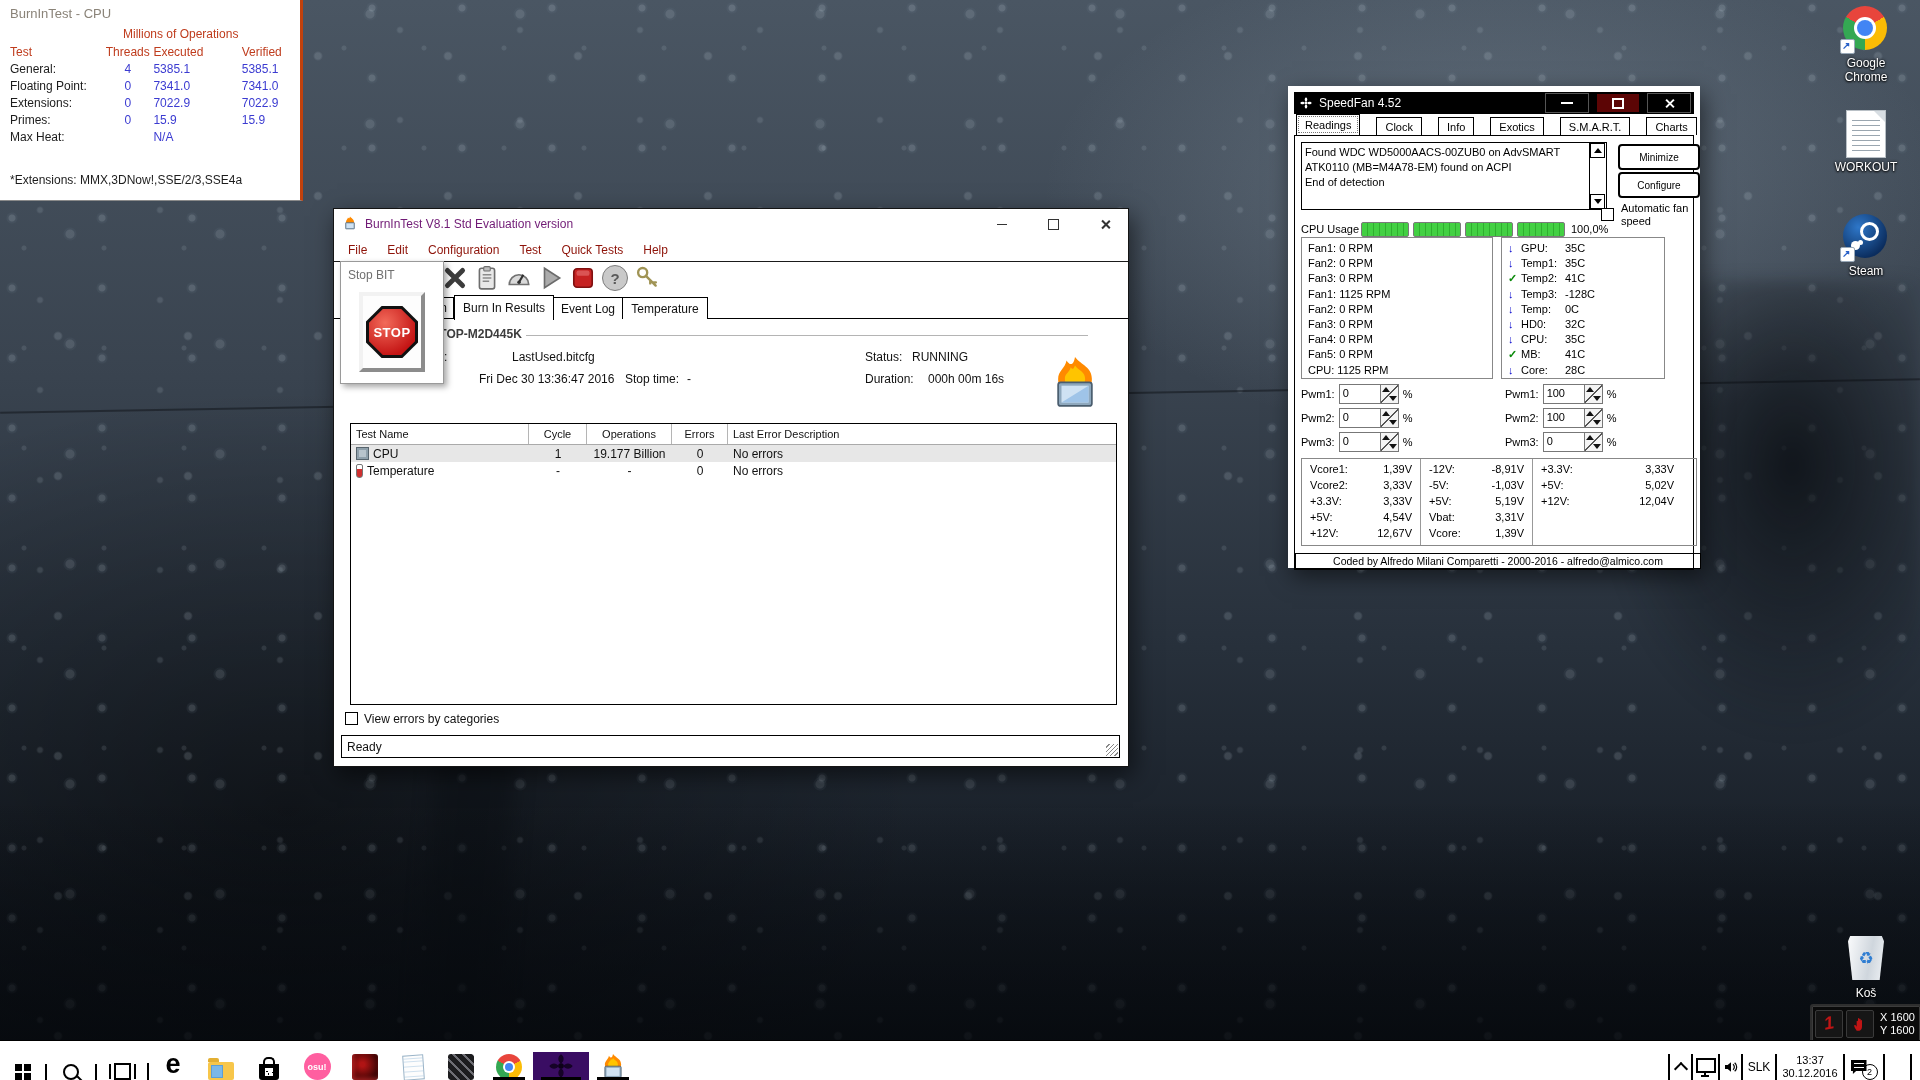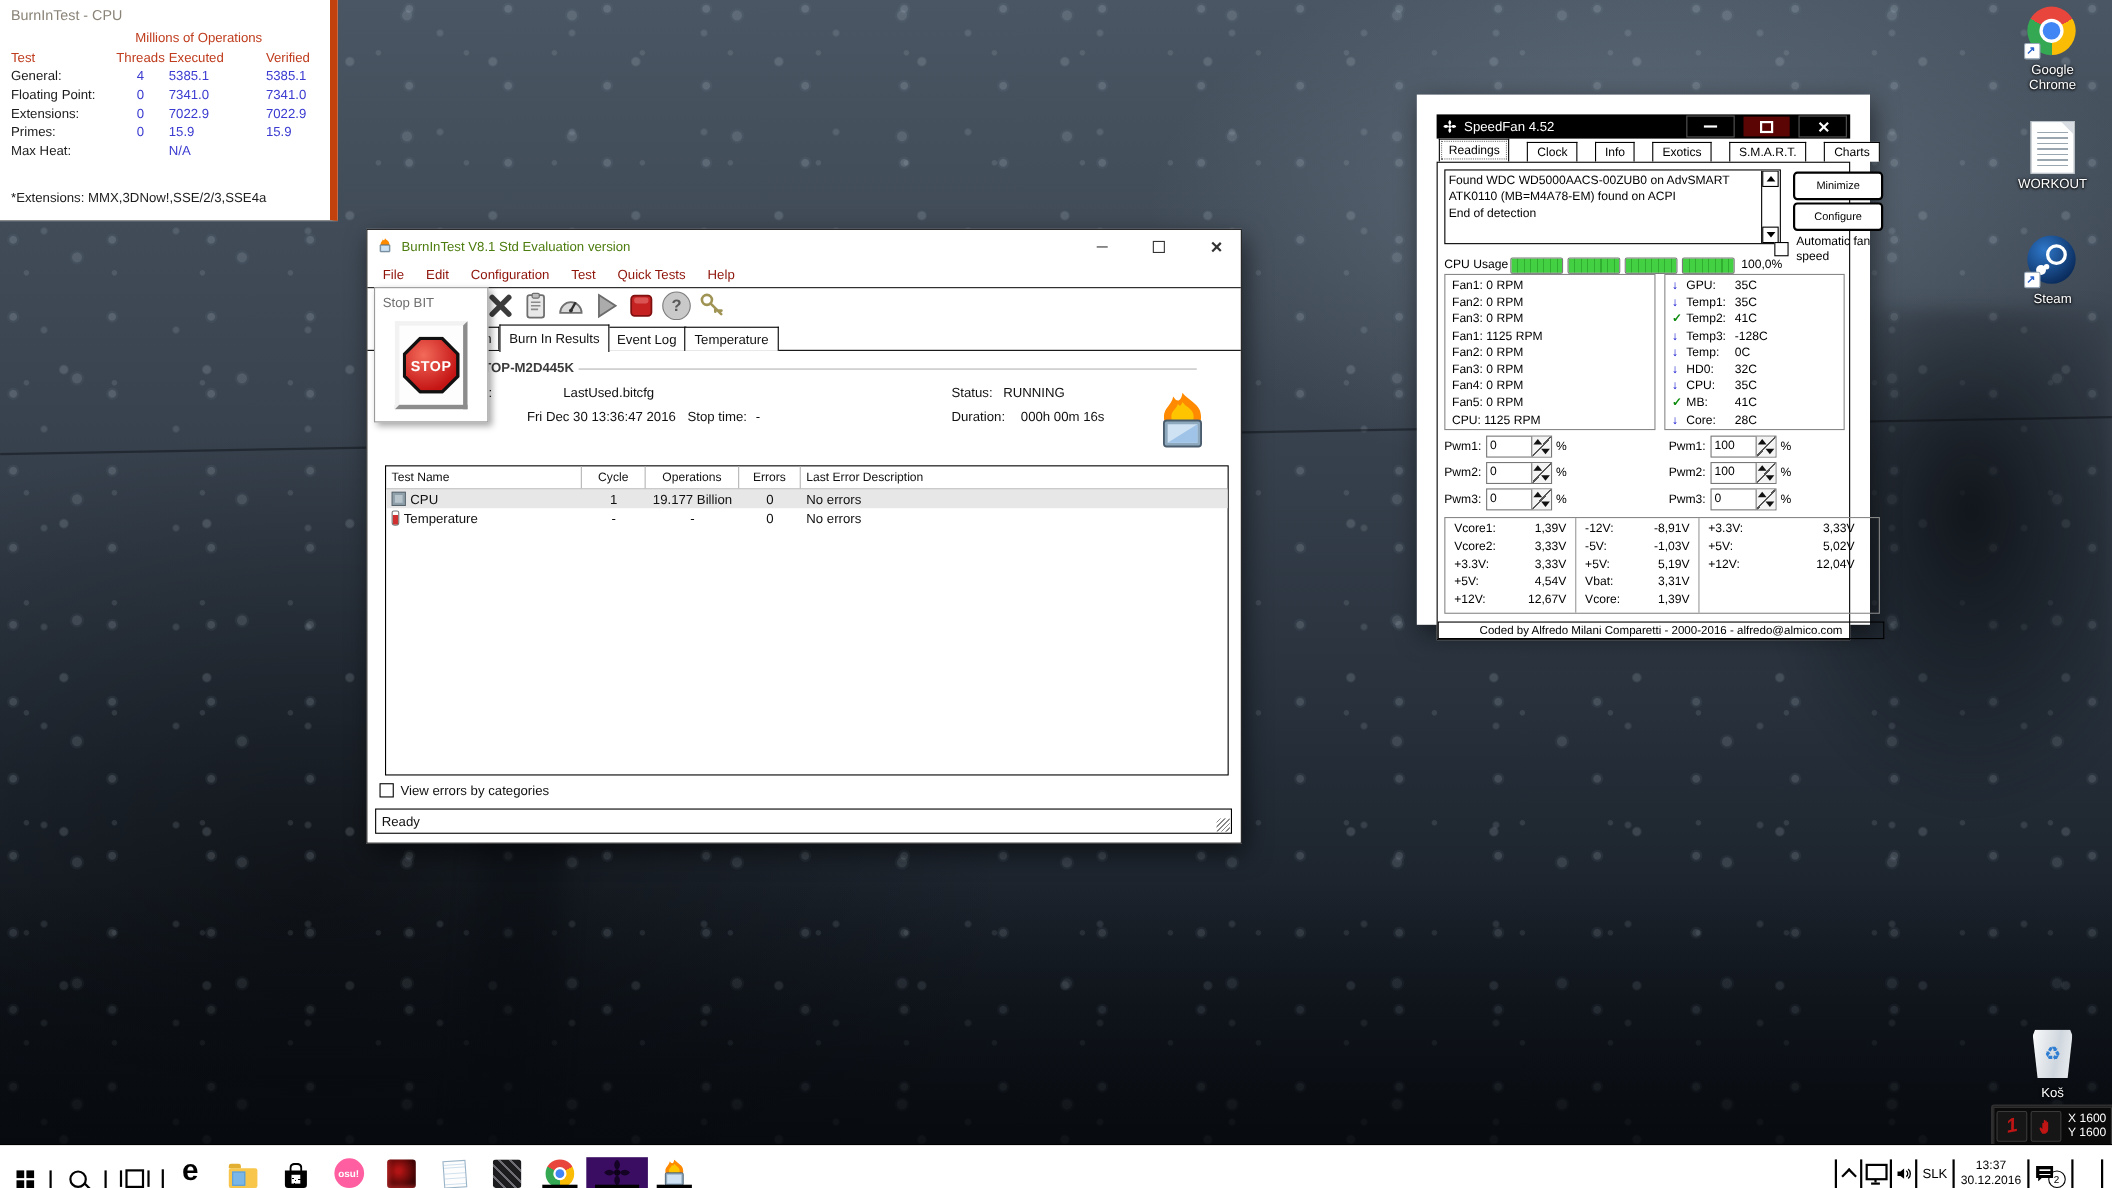--- a/index.html
+++ b/index.html
@@ -47,36 +47,36 @@
   .steam-ball::after{content:"";position:absolute;width:9px;height:9px;background:#fff;border-radius:50%;left:8px;bottom:8px;box-shadow:5px -3px 0 -2px #fff;}
   .bin-ic{width:36px;height:44px;margin:0 auto;position:relative;
     background:linear-gradient(100deg,#fafbfc,#cfd6dd 60%,#eef1f4);
     clip-path:polygon(6% 0,94% 0,100% 12%,88% 100%,12% 100%,0 12%);}
   .bin-ic::after{content:"\267B";position:absolute;left:0;right:0;top:12px;font-size:17px;color:#2e7dd2;}
   .sc-arrow{position:absolute;left:-3px;bottom:-2px;width:13px;height:13px;background:#fff;border:1px solid #98a8b8;border-radius:2px;}
   .sc-arrow::before{content:"\2197";position:absolute;left:1px;top:0px;font-size:10px;color:#2a62c9;font-weight:bold;}
 
   
   .cpuov{position:absolute;left:0;top:0;width:300px;height:200px;background:#fff;
-    border-right:7px solid #c2410c;border-bottom:1px solid #8a8a8a;font-size:12px;color:#1c1c1c;}
+    border-right:3px solid #c2410c;border-bottom:1px solid #8a8a8a;font-size:12px;color:#1c1c1c;}
   .cpuov .ttl{position:absolute;left:10px;top:6px;font-size:13px;color:#8a8378;}
   .cpuov .grp{position:absolute;left:123px;top:27px;color:#bf3c1d;}
   .cpuov .hdr{color:#bf3c1d;}
   .cpuov table{position:absolute;left:10px;top:43px;border-collapse:collapse;font-size:12px;}
   .cpuov td{padding:1px 0;height:15px;}
   .cpuov .c1{width:95px;}.cpuov .c2{width:52px;text-align:center;}
   .cpuov .c3{width:92px;}.cpuov .c4{width:60px;}
   .cpuov .val{color:#3b3bd1;}
   .cpuov .foot{position:absolute;left:10px;top:153px;color:#1c1c1c;margin-top:20px;}
 
   
   .bit{position:absolute;left:333px;top:208px;width:794px;height:557px;background:#fff;
     border:1px solid #141414;box-shadow:4px 8px 22px rgba(0,0,0,.55);font-size:12px;color:#111;}
   .bit-titlebar{height:30px;display:flex;align-items:center;padding-left:8px;gap:7px;}
-  .bit-title{color:#4d7c0f;font-size:12px;flex-grow:1;}
+  .bit-title{color:#701a75;font-size:12px;flex-grow:1;}
   .capbtn{width:45px;height:30px;display:flex;align-items:center;justify-content:center;}
   .cap-min{width:10px;height:1px;background:#333;}
   .cap-max{width:9px;height:9px;border:1px solid #333;}
   .cap-close{position:relative;width:11px;height:11px;}
   .cap-close::before,.cap-close::after{content:"";position:absolute;left:5px;top:0;width:1.5px;height:11px;background:#333;}
   .cap-close::before{transform:rotate(45deg);}.cap-close::after{transform:rotate(-45deg);}
   .bit-menubar{height:22px;display:flex;align-items:center;padding-left:14px;gap:20px;
     color:#8e1309;border-bottom:1px solid #1a1a1a;}
   .bit-toolbar{position:relative;height:34px;}
   .tbi{position:absolute;top:3px;width:26px;height:26px;}
@@ -114,21 +114,21 @@
     border:4px solid;border-color:#f2f2f2 #8c8c8c #8c8c8c #f2f2f2;display:flex;align-items:center;justify-content:center;}
   .oct-o{width:52px;height:52px;background:#111;display:flex;align-items:center;justify-content:center;
     clip-path:polygon(30% 0,70% 0,100% 30%,100% 70%,70% 100%,30% 100%,0 70%,0 30%);}
   .oct-i{width:46px;height:46px;background:radial-gradient(circle at 35% 30%,#f26a5a,#c41414 75%);
     clip-path:polygon(30% 0,70% 0,100% 30%,100% 70%,70% 100%,30% 100%,0 70%,0 30%);
     display:flex;align-items:center;justify-content:center;}
   .oct-i span{color:#fff;font-weight:bold;font-size:13px;letter-spacing:.5px;}
 
   
   .sf{position:absolute;left:1288px;top:86px;width:412px;height:482px;background:#fff;
-    box-shadow:4px 8px 22px rgba(0,0,0,.55);box-sizing:border-box;padding:18px;font-size:11px;color:#000;}
+    box-shadow:4px 8px 22px rgba(0,0,0,.55);box-sizing:border-box;padding:6px;font-size:11px;color:#000;}
   .sf-titlebar{height:22px;background:#000;color:#fff;display:flex;align-items:center;padding:0 3px 0 5px;gap:6px;}
   .sf-title{flex-grow:1;font-size:12px;}
   .sf-cap{width:42px;height:18px;display:flex;align-items:center;justify-content:center;margin-left:2px;}
   .sf-cap.minb{background:#000;border:1px solid #555;}
   .sf-cap.maxb{background:#5c0505;}
   .sf-cap.clsb{background:#000;border:1px solid #555;}
   .sf-cap .bar{width:12px;height:2px;background:#fff;}
   .sf-cap .sq{width:8px;height:7px;border:2px solid #fff;}
   .sf-x{position:relative;width:11px;height:11px;}
   .sf-x::before,.sf-x::after{content:"";position:absolute;left:5px;top:0;width:2px;height:11px;background:#fff;}

